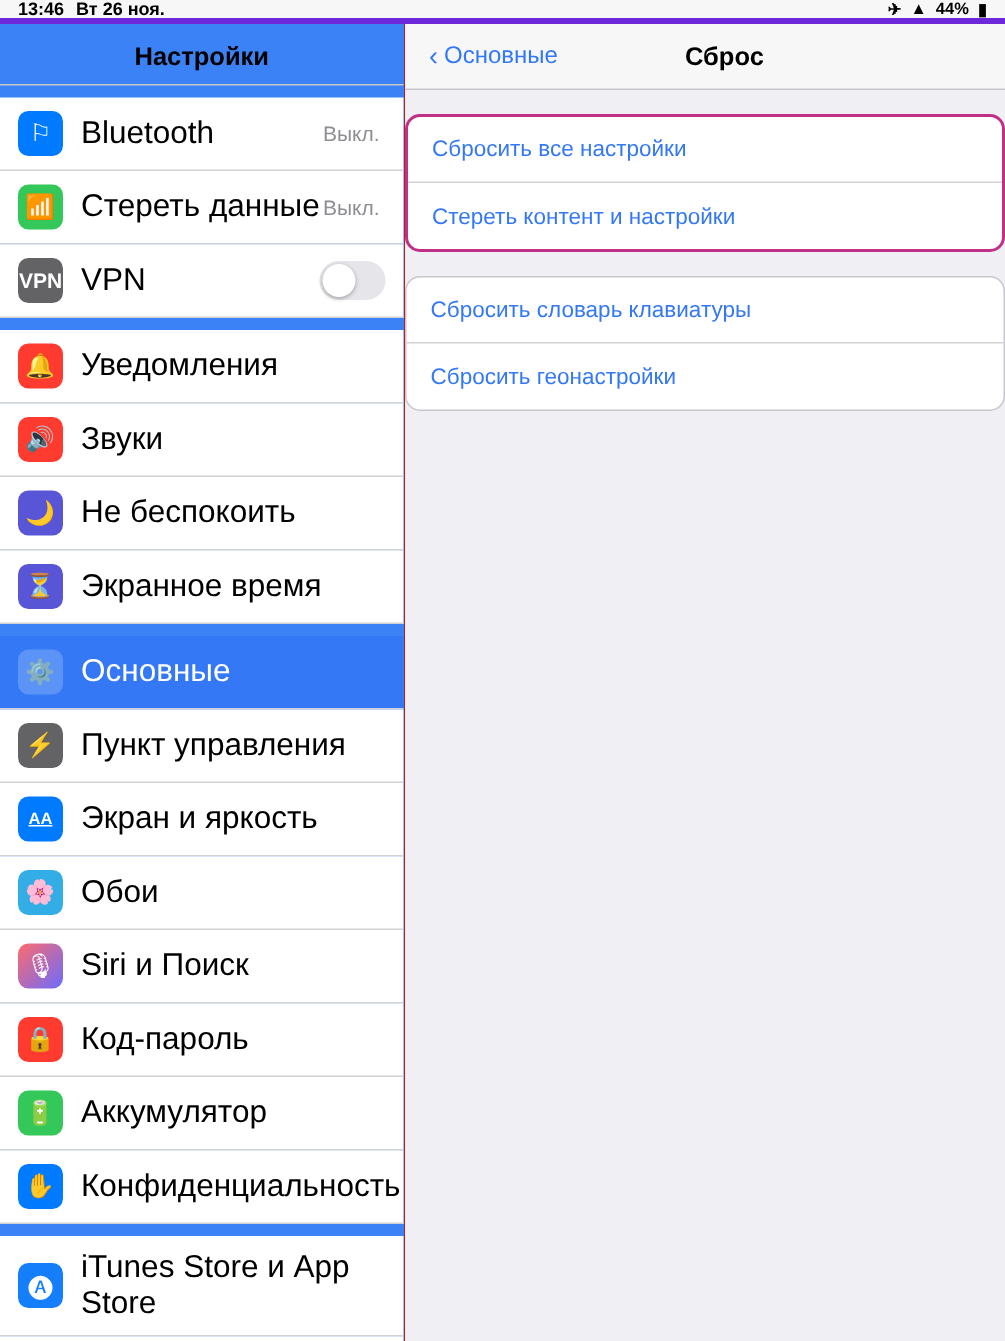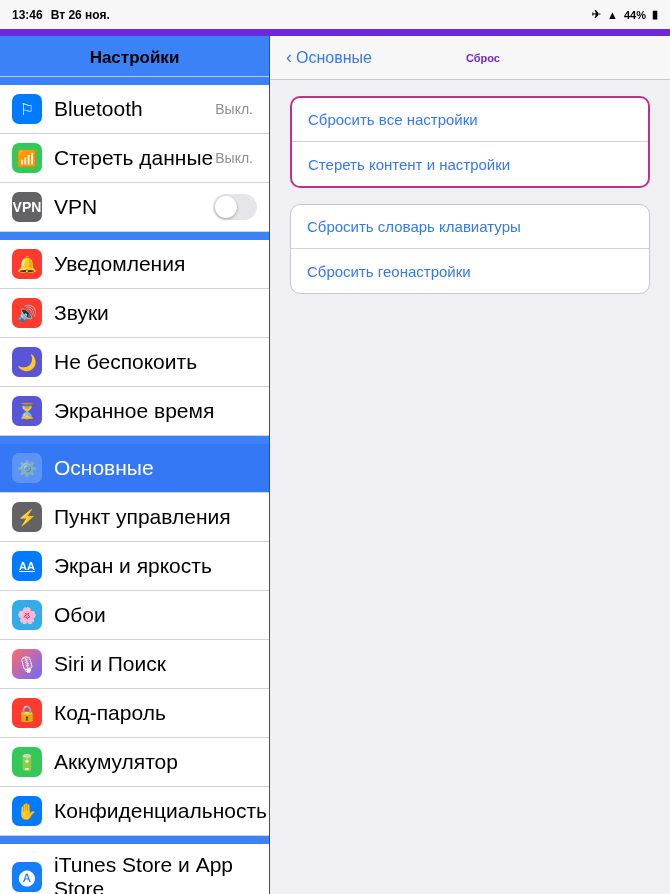--- a/index.html
+++ b/index.html
@@ -9,28 +9,28 @@
       width: 670px;
       height: 894px;
       overflow: hidden;
       display: flex;
       flex-direction: column;
     }
 
     
     .status-bar {
       background: #f7f7f7;
-      height: 36px;
+      height: 16px;
       display: flex;
       align-items: center;
       justify-content: space-between;
       padding: 0 12px;
       font-size: 12px;
       font-weight: 600;
-      border-bottom: 7px solid #6d28d9;
+      border-bottom: 4px solid #6d28d9;
       flex-shrink: 0;
     }
     .status-left { display: flex; gap: 8px; align-items: center; }
     .status-right { display: flex; gap: 6px; align-items: center; font-size: 11px; }
 
     
     .main-container {
       display: flex;
       flex: 1;
       overflow: hidden;
@@ -136,29 +136,29 @@
       cursor: pointer;
       gap: 4px;
     }
     .back-chevron {
       font-size: 18px;
       color: #3478f6;
     }
     .right-title {
       flex: 1;
       text-align: center;
-      font-size: 11px;
+      font-size: 17px;
       font-weight: 600;
-      color: #6d28d9;
+      color: #000000;
       margin-right: 60px;
     }
 
     
     .reset-content {
-      padding: 16px 20px;
+      padding: 16px 0;
       display: flex;
       flex-direction: column;
       gap: 16px;
     }
 
     .reset-group {
       background: #fff;
       border-radius: 10px;
       overflow: hidden;
       border: 1px solid #c8c8cc;

